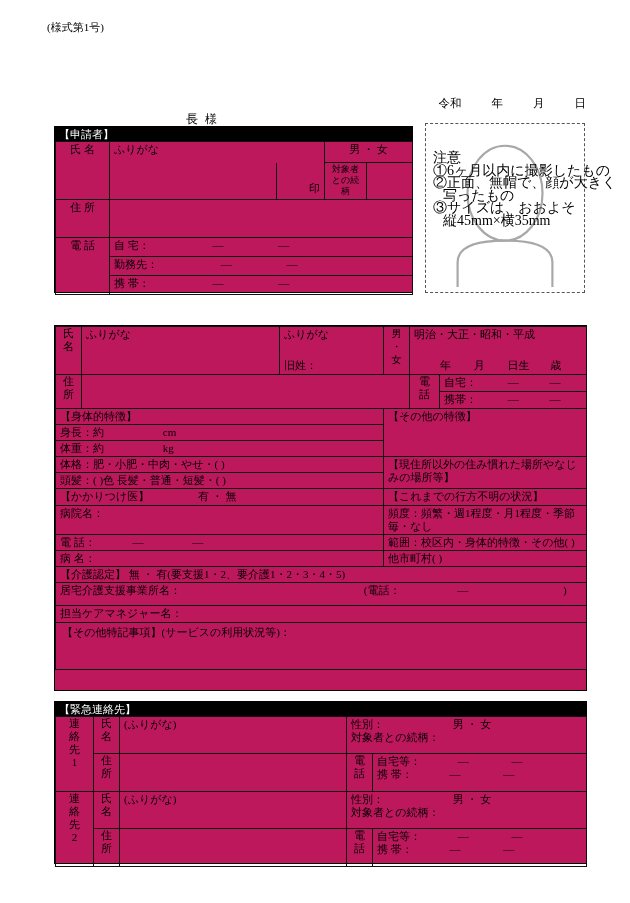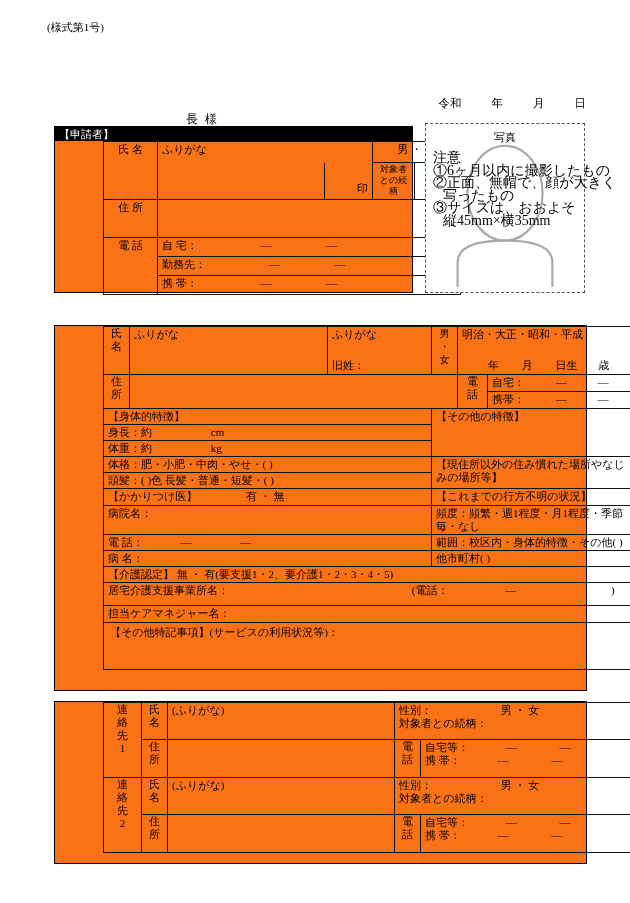--- a/index.html
+++ b/index.html
@@ -73,38 +73,37 @@
     top: 306px;
     font-size: 11.5px;
     white-space: nowrap;
   }
 
   
   .blk {
     position: absolute;
     box-sizing: border-box;
     border: 1.4px solid #000;
-    background: #f97316;
+    background: #be185d;
   }
   .bar {
     background: #000;
     color: #fff;
     font-size: 11px;
     line-height: 14px;
     height: 14px;
     padding: 0 2px 0 4px;
     box-sizing: border-box;
     white-space: nowrap;
     overflow: hidden;
   }
   table.grid {
     border-collapse: collapse;
     width: 100%;
     table-layout: fixed;
-    margin-left: 48px;
   }
   table.grid td {
     border: 1px solid #111;
     font-size: 11px;
     padding: 1px 4px;
     vertical-align: top;
     box-sizing: border-box;
     line-height: 13px;
     overflow: hidden;
   }
@@ -226,21 +225,20 @@
       </tr>
     </tbody>
       </table>
   </div>
 
   <div class="blk" id="photo">
     <svg class="silhouette" viewBox="0 0 160 170" preserveAspectRatio="none">
       <ellipse cx="80" cy="70" rx="38" ry="48" fill="none" stroke="#a8a8a8" stroke-width="2.2"></ellipse>
       <path d="M32 165 L32 140 Q32 118 80 118 Q128 118 128 140 L128 165" fill="none" stroke="#a8a8a8" stroke-width="2.2"></path>
     </svg>
-    <div class="ph-title">写真</div>
     <div class="ph-notes">
       <div>注意</div>
       <div>①6ヶ月以内に撮影したもの</div>
       <div>②正面、無帽で、顔が大きく</div>
       <div class="ind">写ったもの</div>
       <div>③サイズは、おおよそ</div>
       <div class="ind">縦45mm×横35mm</div>
     </div>
   </div>
 
@@ -376,20 +374,21 @@
         <td colspan="6" class="dotted-t" style="height:17px">担当ケアマネジャー名：</td>
       </tr>
       <tr>
         <td colspan="6" style="height:47px;padding-top:3px;padding-left:6px">【その他特記事項】(サービスの利用状況等)：</td>
       </tr>
     </tbody>
       </table>
   </div>
 
   <div class="blk" id="emerg">
+    <div class="bar">【緊急連絡先】</div>
     <table class="grid">
       <colgroup>
         <col style="width:38px">
           <col style="width:26px">
           <col style="width:227px">
         <col style="width:26px">
           <col style="width:214px">
       </colgroup>
 
       <tbody>

